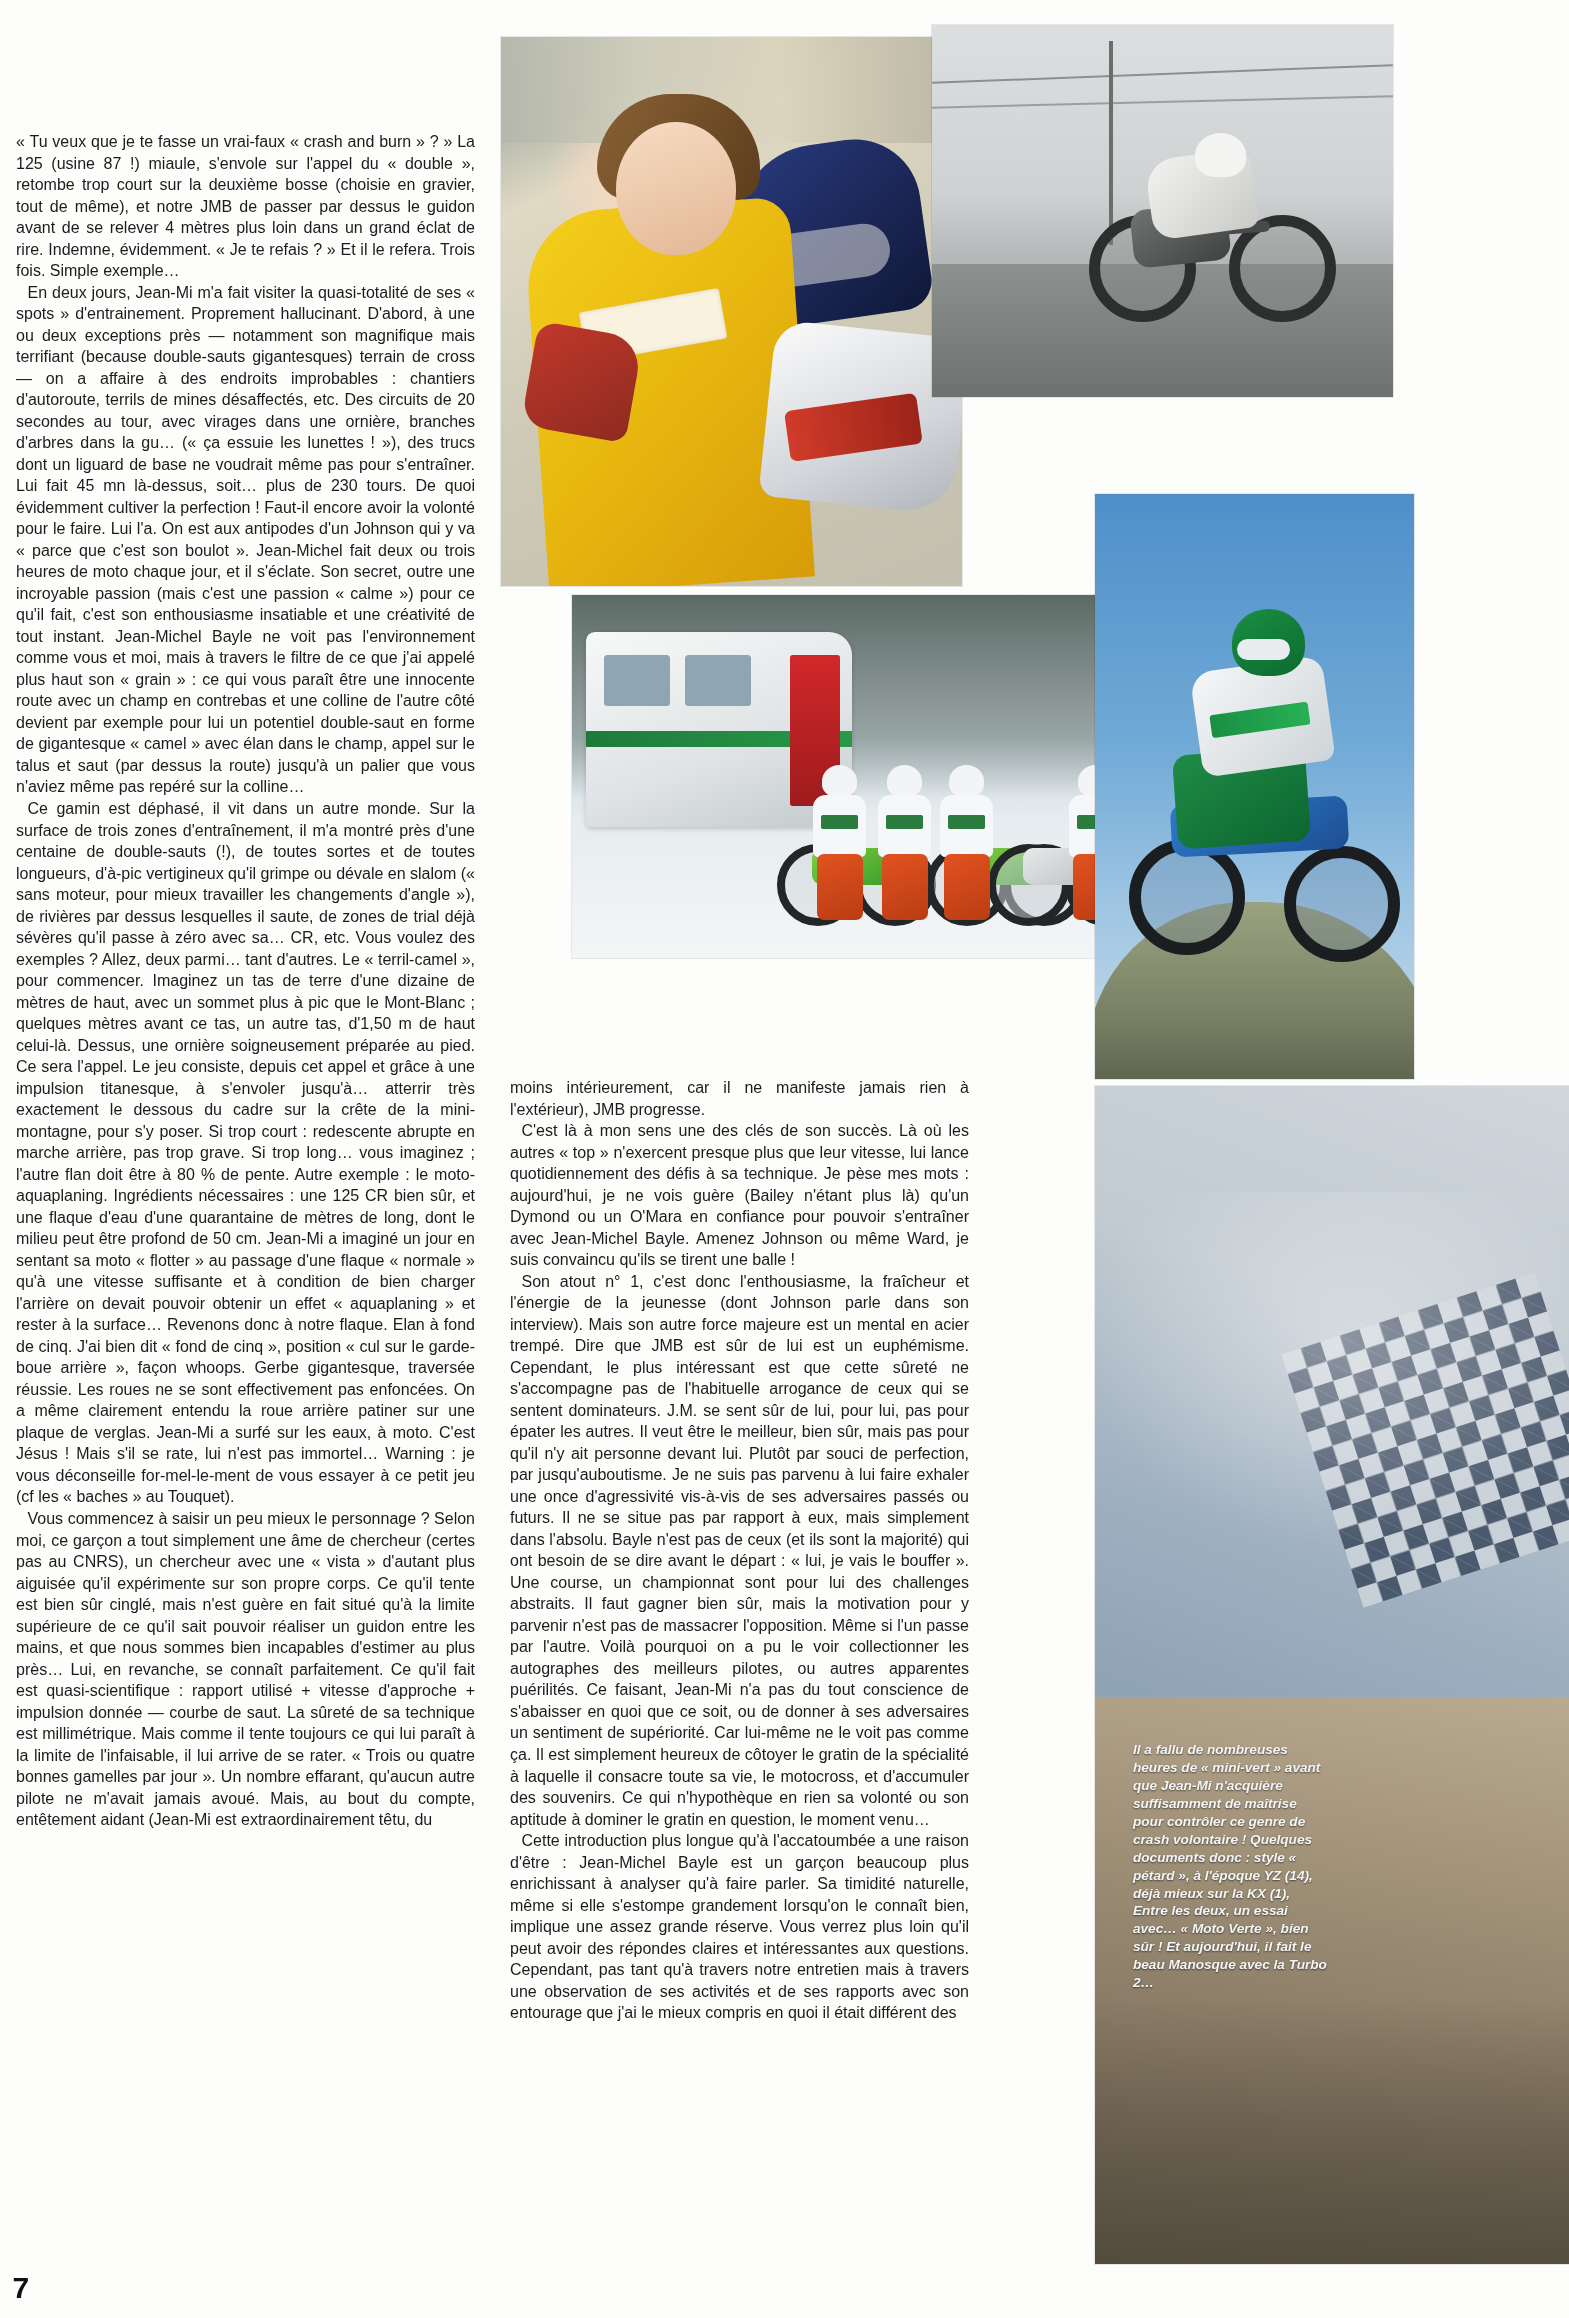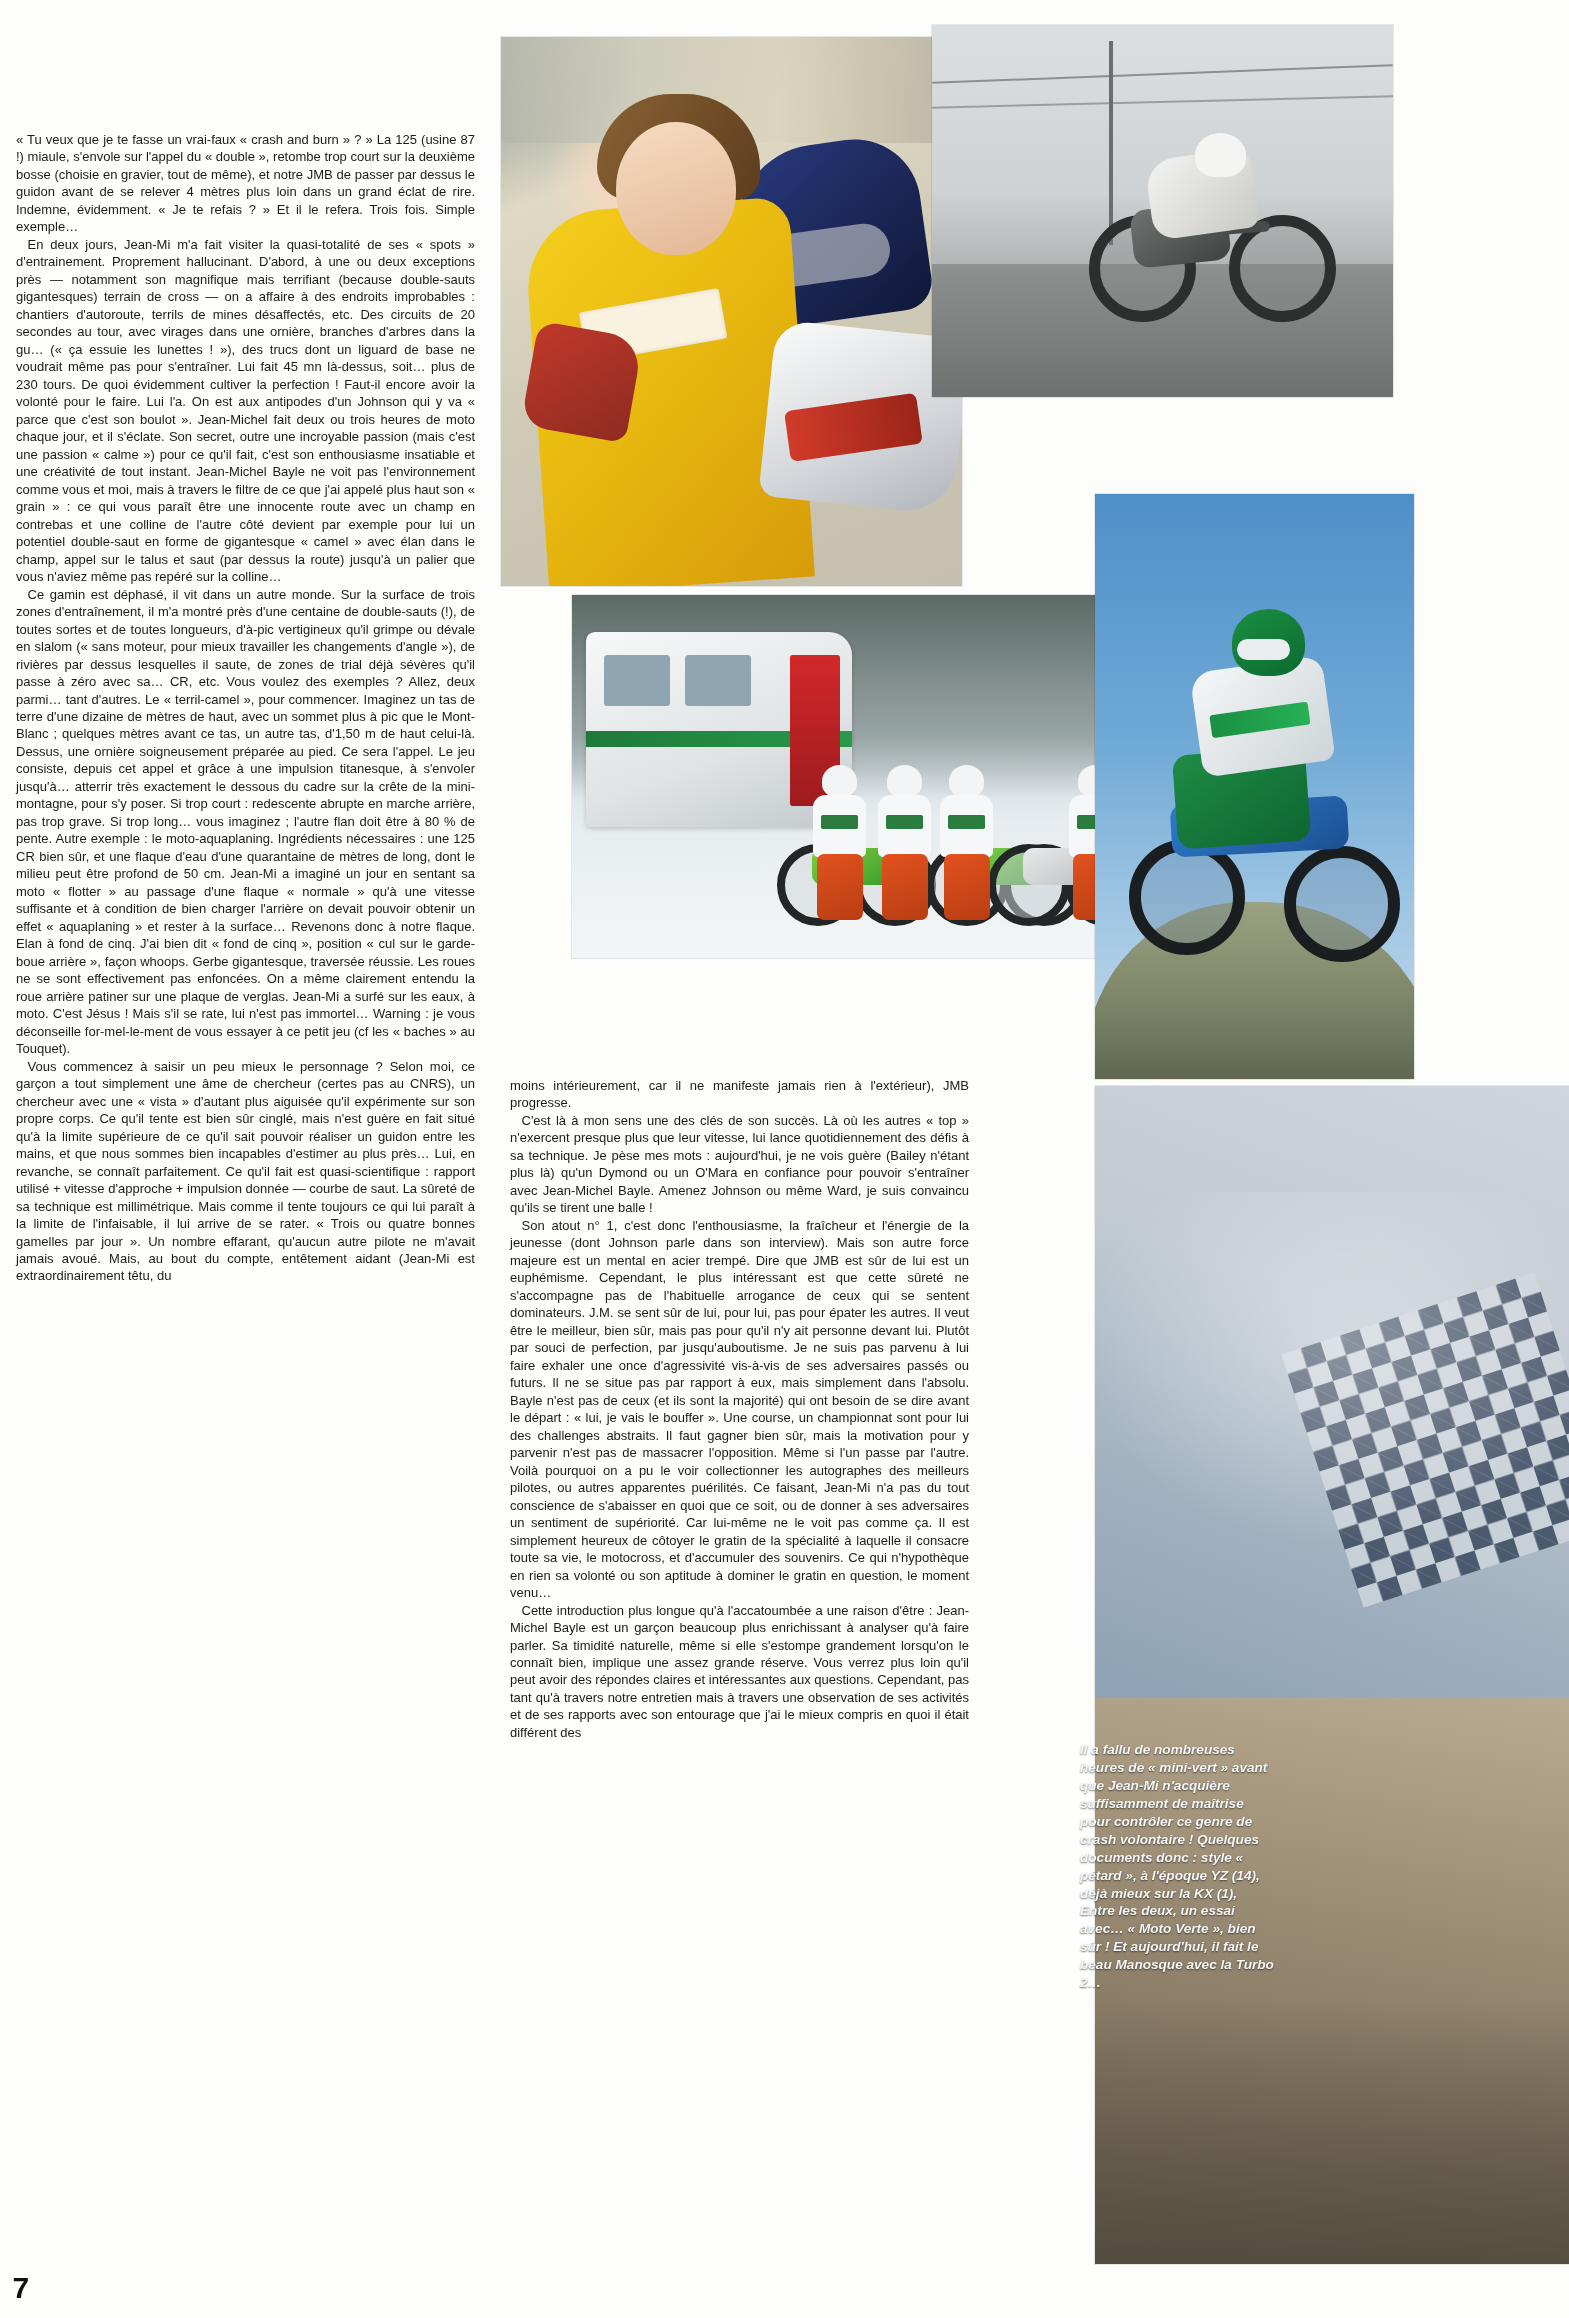--- a/index.html
+++ b/index.html
@@ -11,21 +11,21 @@
     overflow:hidden;
   }
   .page {
     position:absolute; inset:0;
     background:#fdfdfb;
   }
 
   
   .col {
     position:absolute;
-    font-size:13px;
+    font-size:16px;
     line-height:1.345;
     text-align:justify;
     color:#1b1b1b;
     hyphens:auto;
     -webkit-hyphens:auto;
   }
   .col p { margin:0 0 0 0; text-indent:11.5px; }
   .col p.noind { text-indent:0; }
 
   #col1 { left:16px;  top:131px;  width:459px; }
@@ -314,21 +314,21 @@
     position:absolute; left:0; bottom:0; width:100%; height:567px;
     background:linear-gradient(190deg,#b9ab92 0%, #a2937a 30%, #8a7c66 60%, #6f6452 100%);
   }
   #photo-track .dirt2 {
     position:absolute; left:0; bottom:0; width:100%; height:266px;
     background:linear-gradient(180deg, rgba(120,108,88,0), rgba(74,67,55,.75));
   }
 
   .caption {
     position:absolute;
-    left:1080px; top:1741px; width:195px;
+    left:1133px; top:1741px; width:195px;
     font-size:13.6px;
     line-height:1.32;
     font-style:italic;
     font-weight:bold;
     color:#f4f6f7;
     text-shadow:0 0.9px 1.8px rgba(0,0,0,.55);
   }
 </style>
 </head>
 <body>

